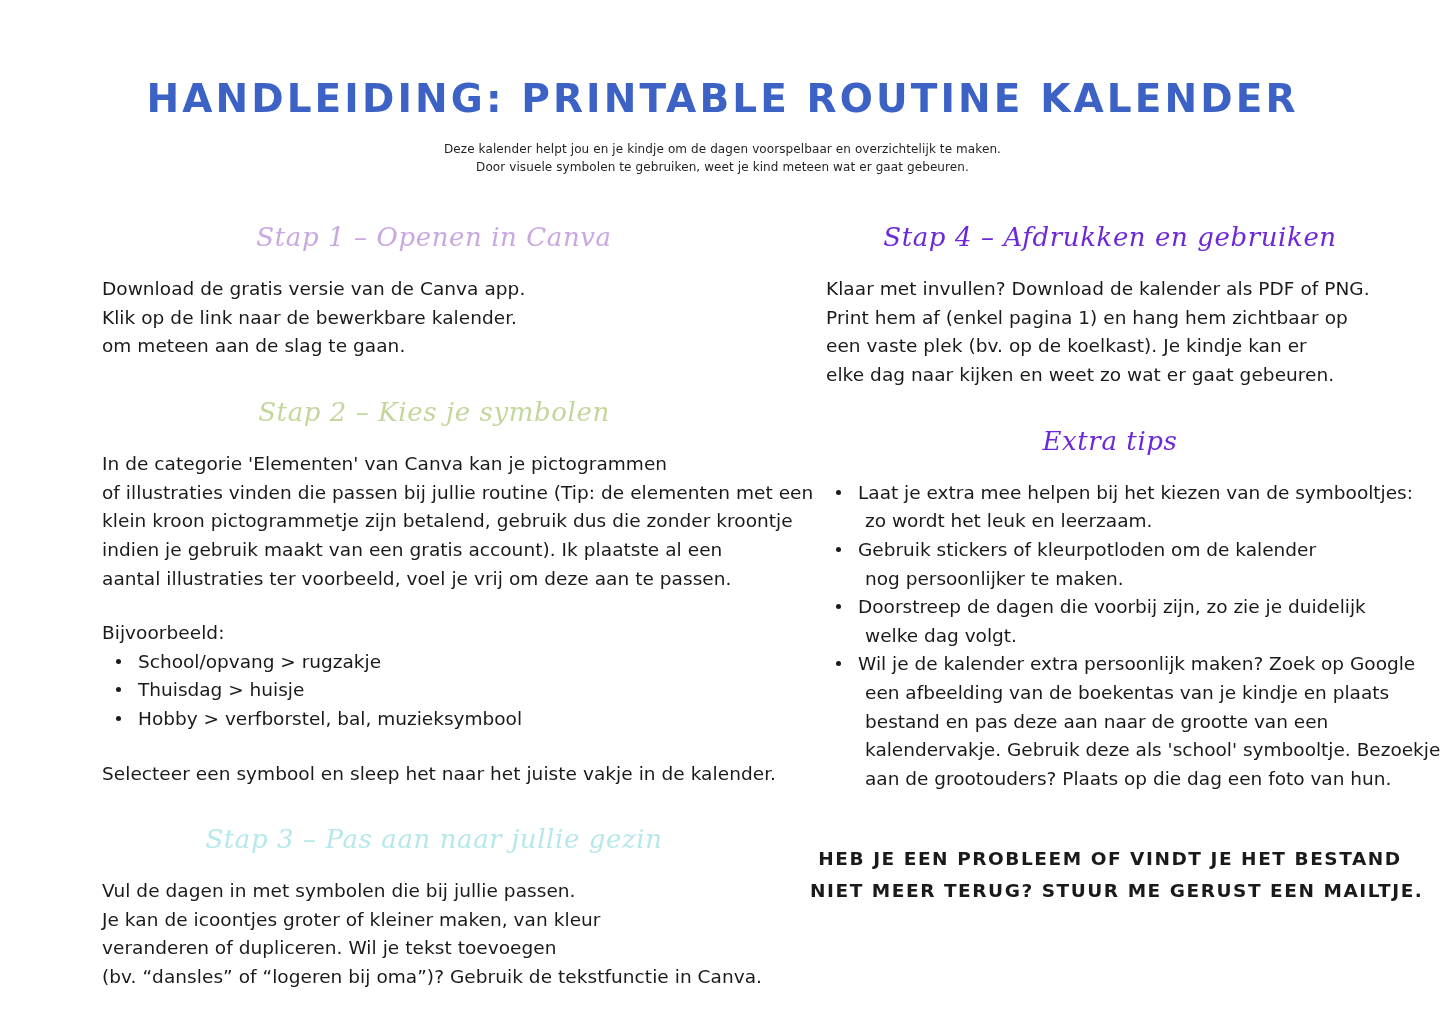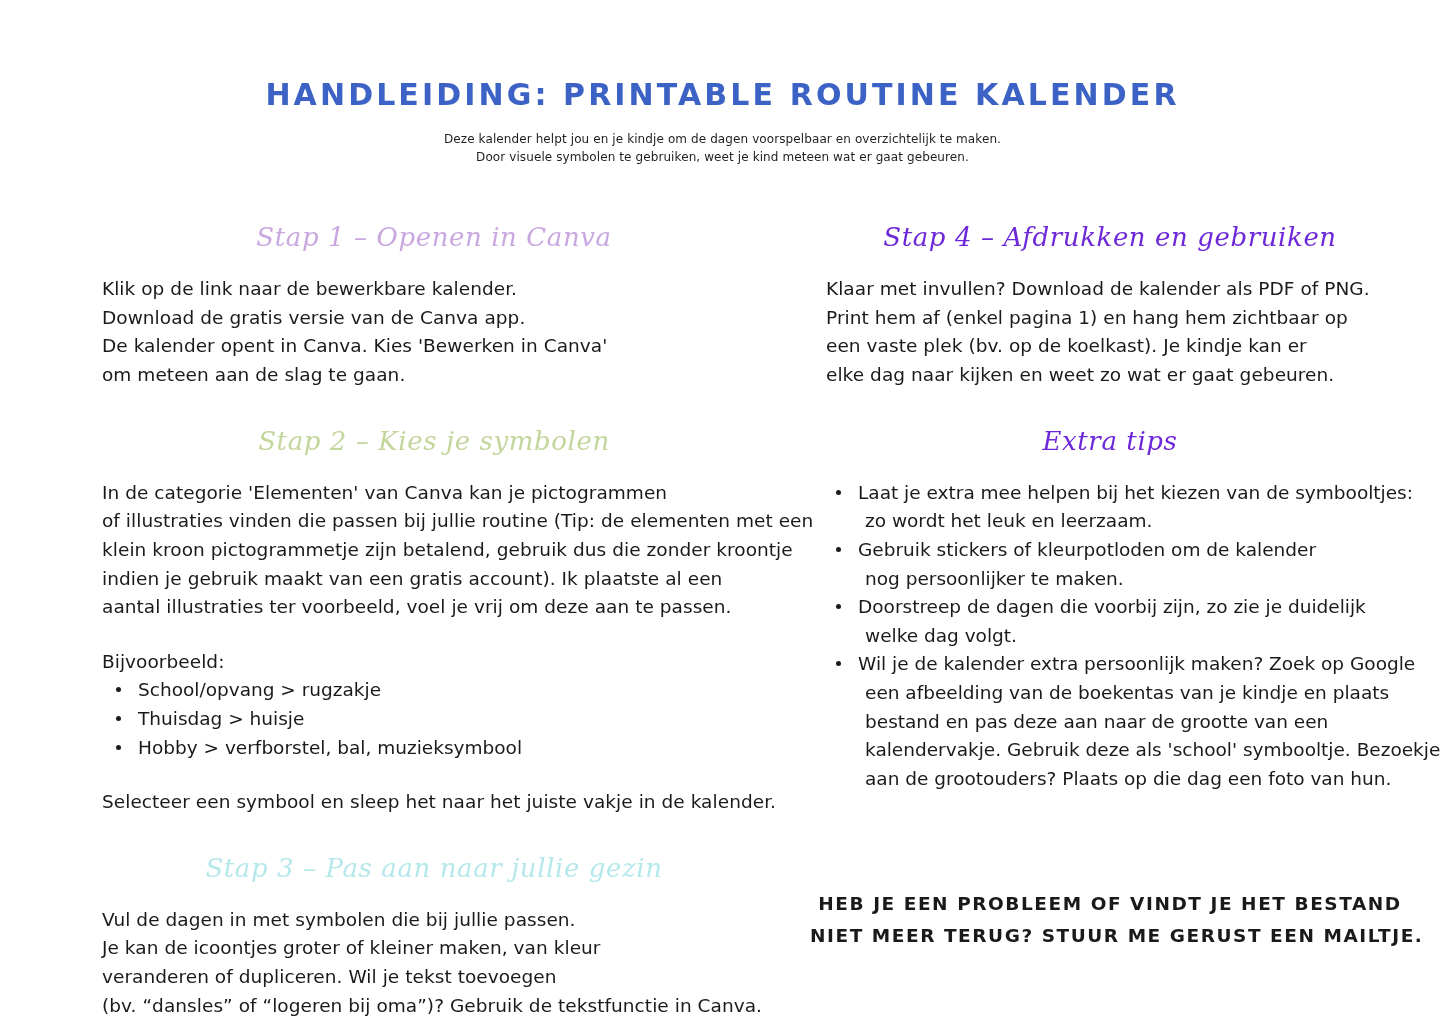--- a/index.html
+++ b/index.html
@@ -26,21 +26,21 @@
   
   .header {
     position: absolute;
     top: 78px;
     left: 0;
     width: 1445px;
     text-align: center;
   }
   .doc-title {
     font-family: "DejaVu Sans", sans-serif;
-    font-size: 30px;
+    font-size: 39px;
     font-weight: 700;
     letter-spacing: 3.1px;
     color: #3b62c4;
     line-height: 1.1;
     white-space: nowrap;
   }
   .subtitle-block {
     margin-top: 19px;
   }
   .subtitle-line {
@@ -128,21 +128,21 @@
   
   .tips-list .bullet-item { padding-left: 32px; }
   .tips-list .bullet-item .dot { left: 10px; top: 11px; }
   .tips-list .bullet-text { display: block; }
   .tips-list .cont { padding-left: 7px; }
 
   
   .footer {
     position: absolute;
     left: 810px;
-    top: 888px;
+    top: 843px;
     width: 600px;
     text-align: center;
   }
   .footer-line {
     font-family: "DejaVu Sans", sans-serif;
     font-size: 18.5px;
     font-weight: 700;
     letter-spacing: 1.55px;
     color: #1a1a1a;
     line-height: 32px;
@@ -160,23 +160,22 @@
       <div class="subtitle-line">Deze kalender helpt jou en je kindje om de dagen voorspelbaar en overzichtelijk te maken.</div>
       <div class="subtitle-line">Door visuele symbolen te gebruiken, weet je kind meteen wat er gaat gebeuren.</div>
     </div>
   </div>
 
   <div class="col col-left">
 
     <div>
       <div class="section-heading h-step1">Stap 1 – Openen in Canva</div>
       <div class="body-block">
+        <div class="body-line">Download de gratis versie van de Canva app.</div>
         <div class="body-line">Klik op de link naar de bewerkbare kalender.</div>
-        <div class="body-line">Download de gratis versie van de Canva app.</div>
-        <div class="body-line">De kalender opent in Canva. Kies 'Bewerken in Canva'</div>
         <div class="body-line">om meteen aan de slag te gaan.</div>
       </div>
     </div>
 
     <div class="spacer-md"></div>
 
     <div>
       <div class="section-heading h-step2">Stap 2 – Kies je symbolen</div>
       <div class="body-block">
         <div class="body-line">In de categorie 'Elementen' van Canva kan je pictogrammen</div>

